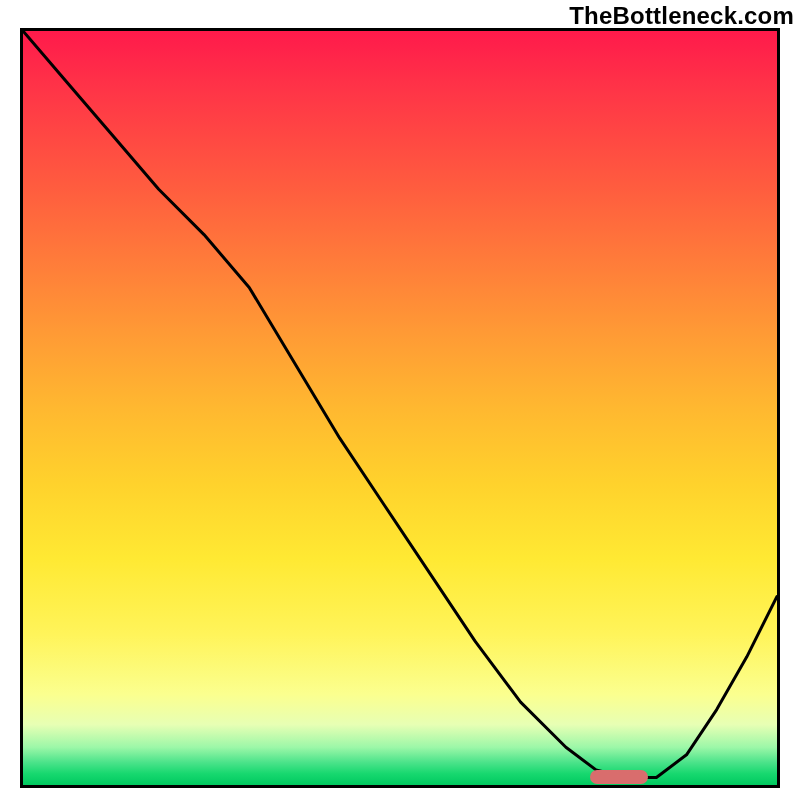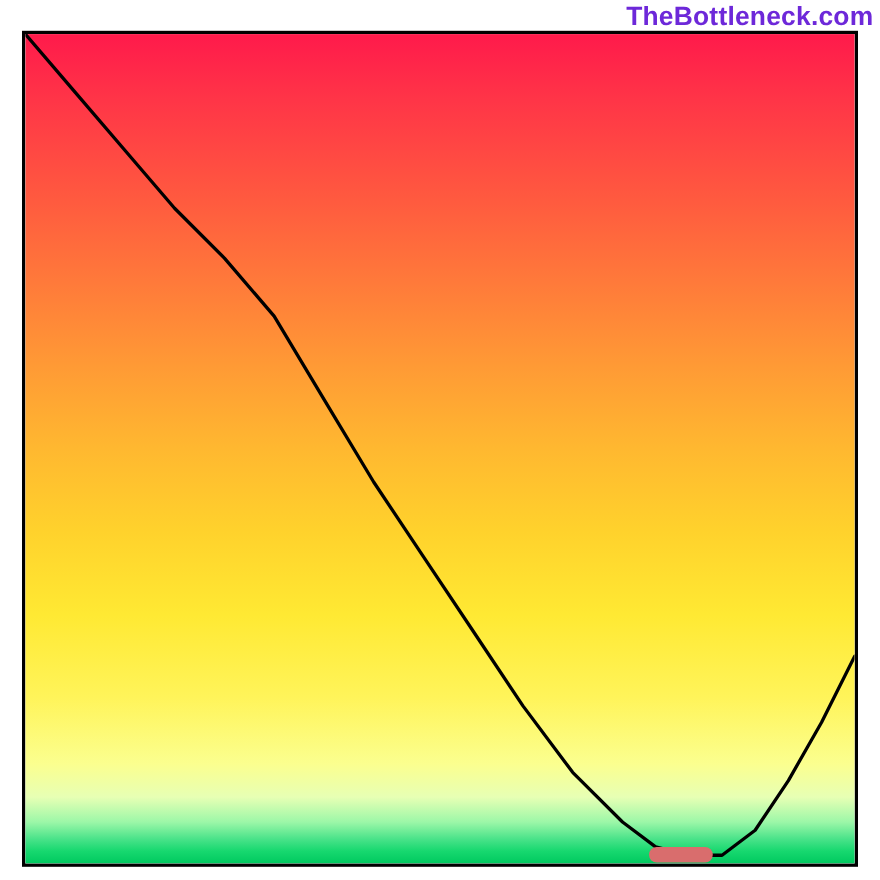--- a/index.html
+++ b/index.html
@@ -14,21 +14,21 @@
     position: relative;
     width: 800px;
     height: 800px;
   }
   .watermark {
     position: absolute;
     top: 2px;
     right: 6px;
     font-size: 24px;
     font-weight: bold;
-    color: #6d28d9;
+    color: #000000;
     letter-spacing: 0.2px;
   }
   .plot {
     position: absolute;
     left: 20px;
     top: 28px;
     width: 760px;
     height: 760px;
     border: 3px solid #000;
     box-sizing: border-box;

